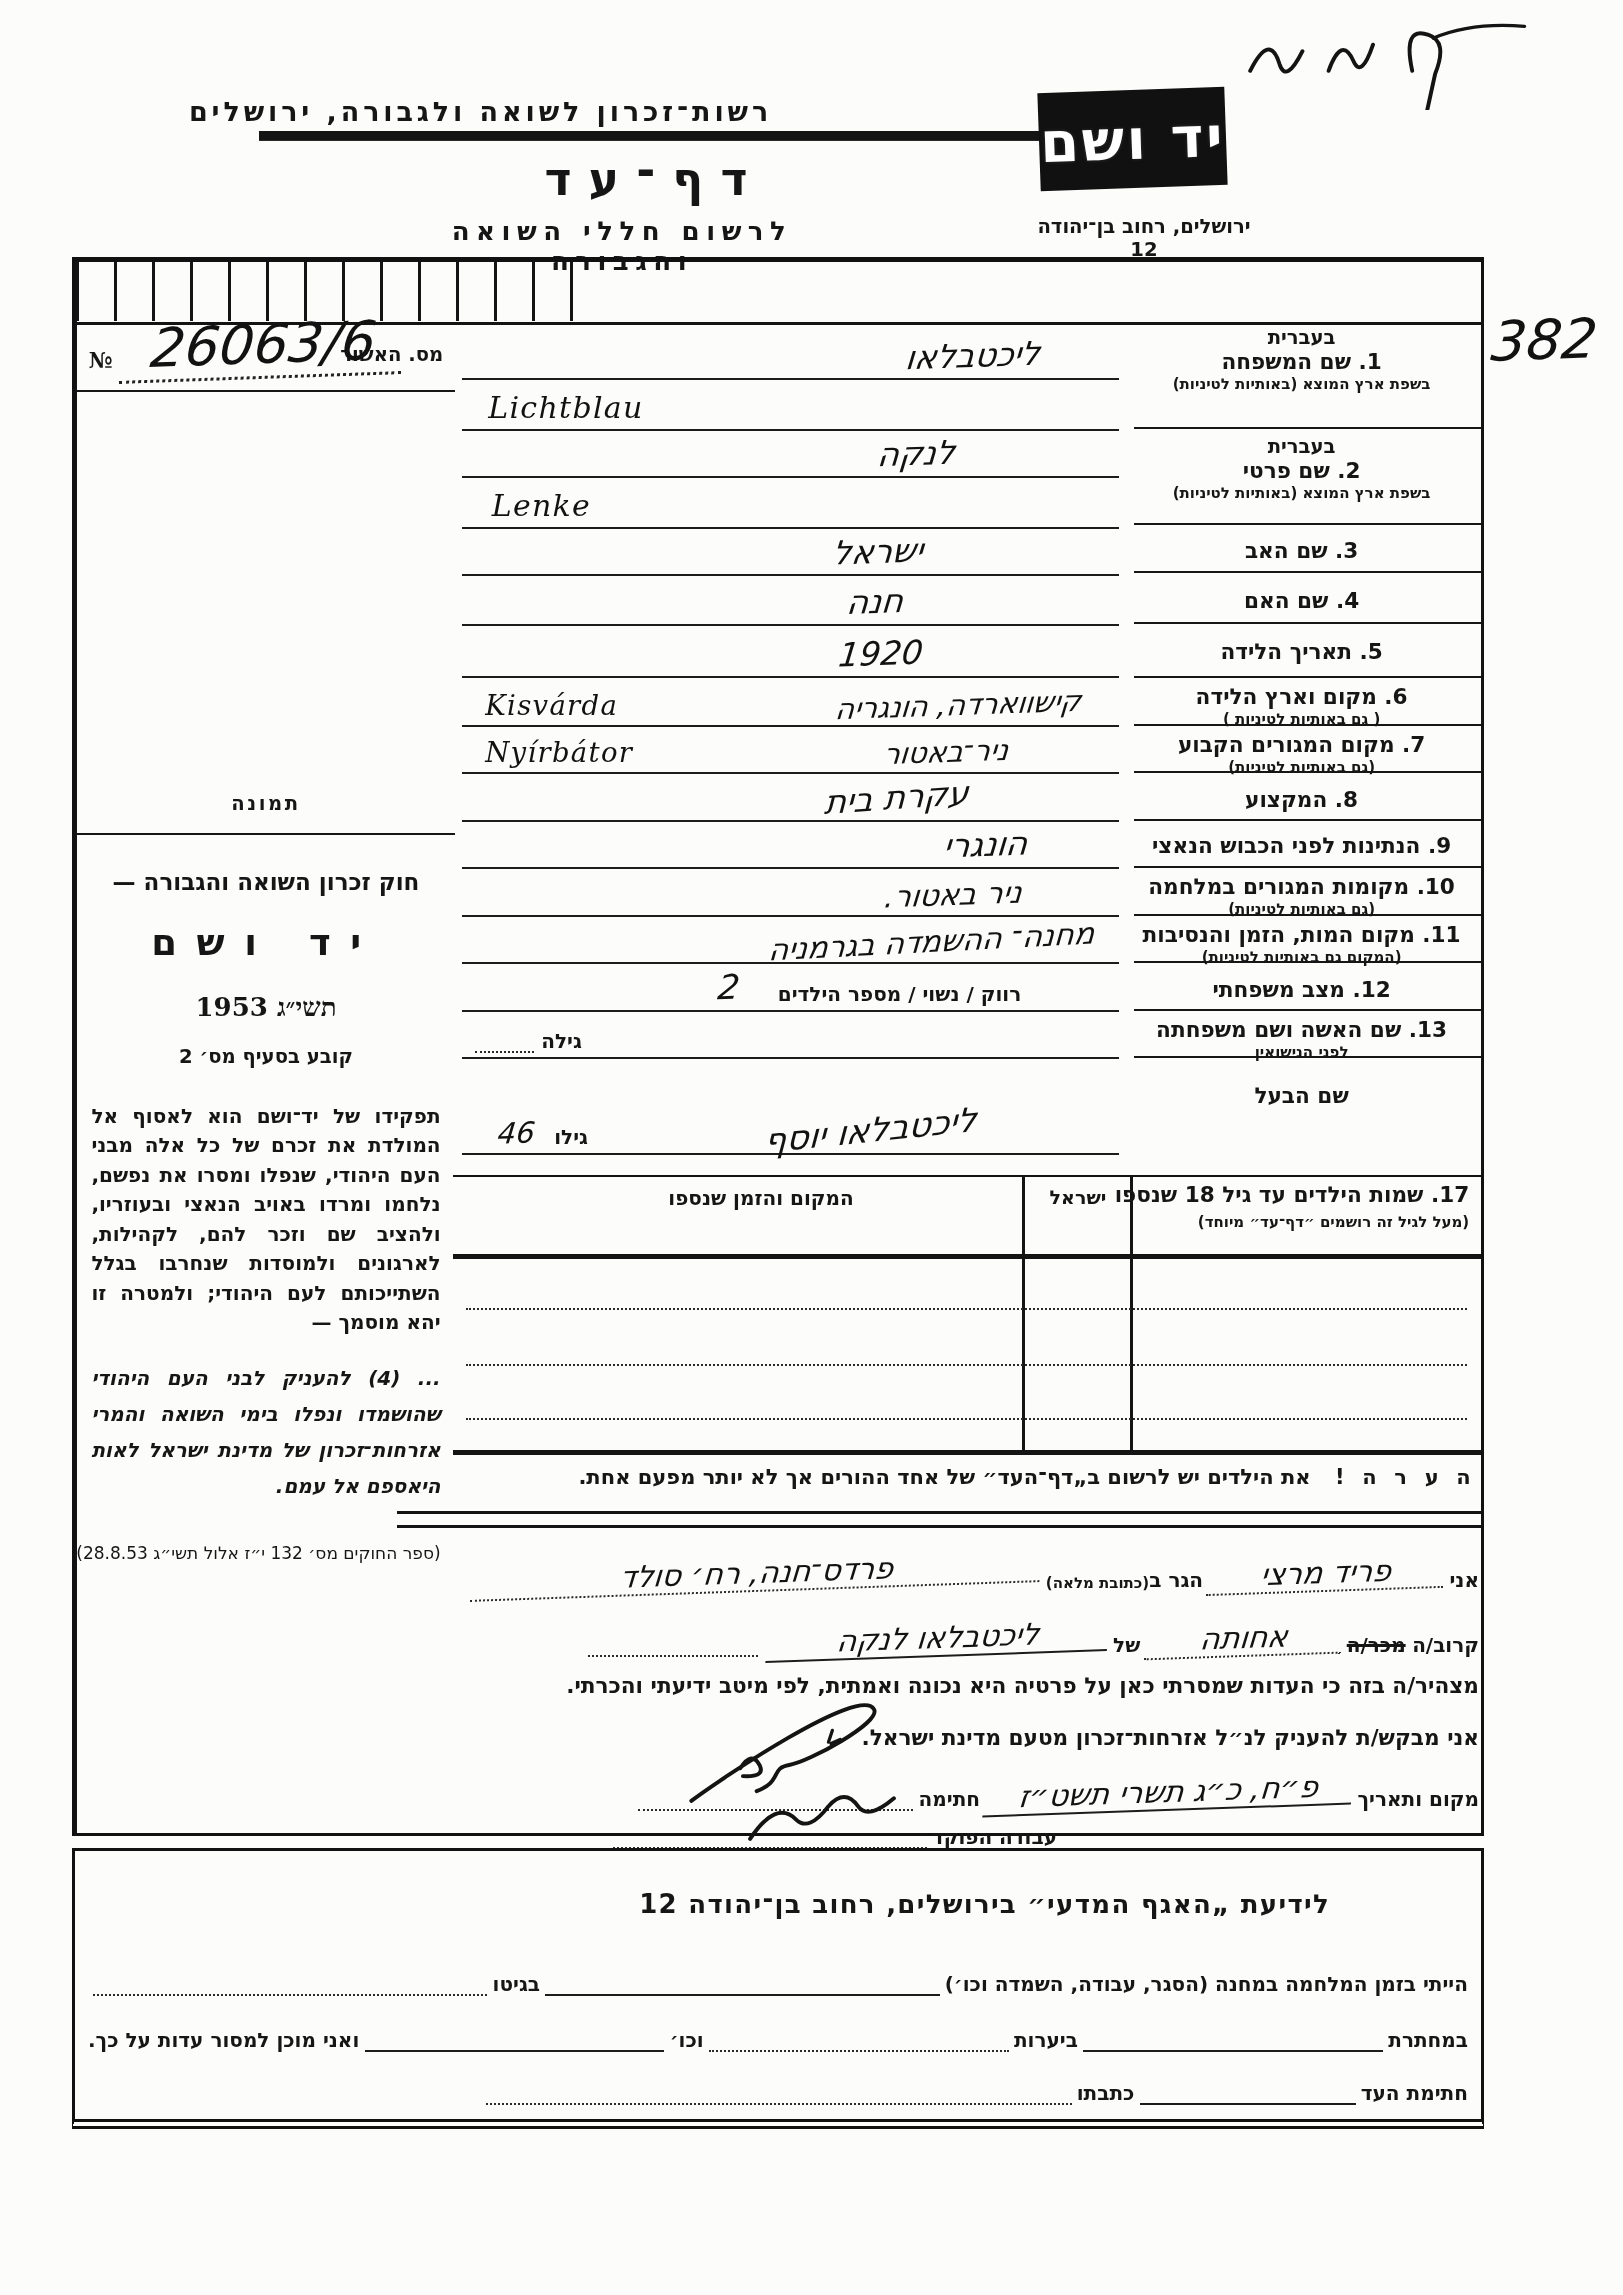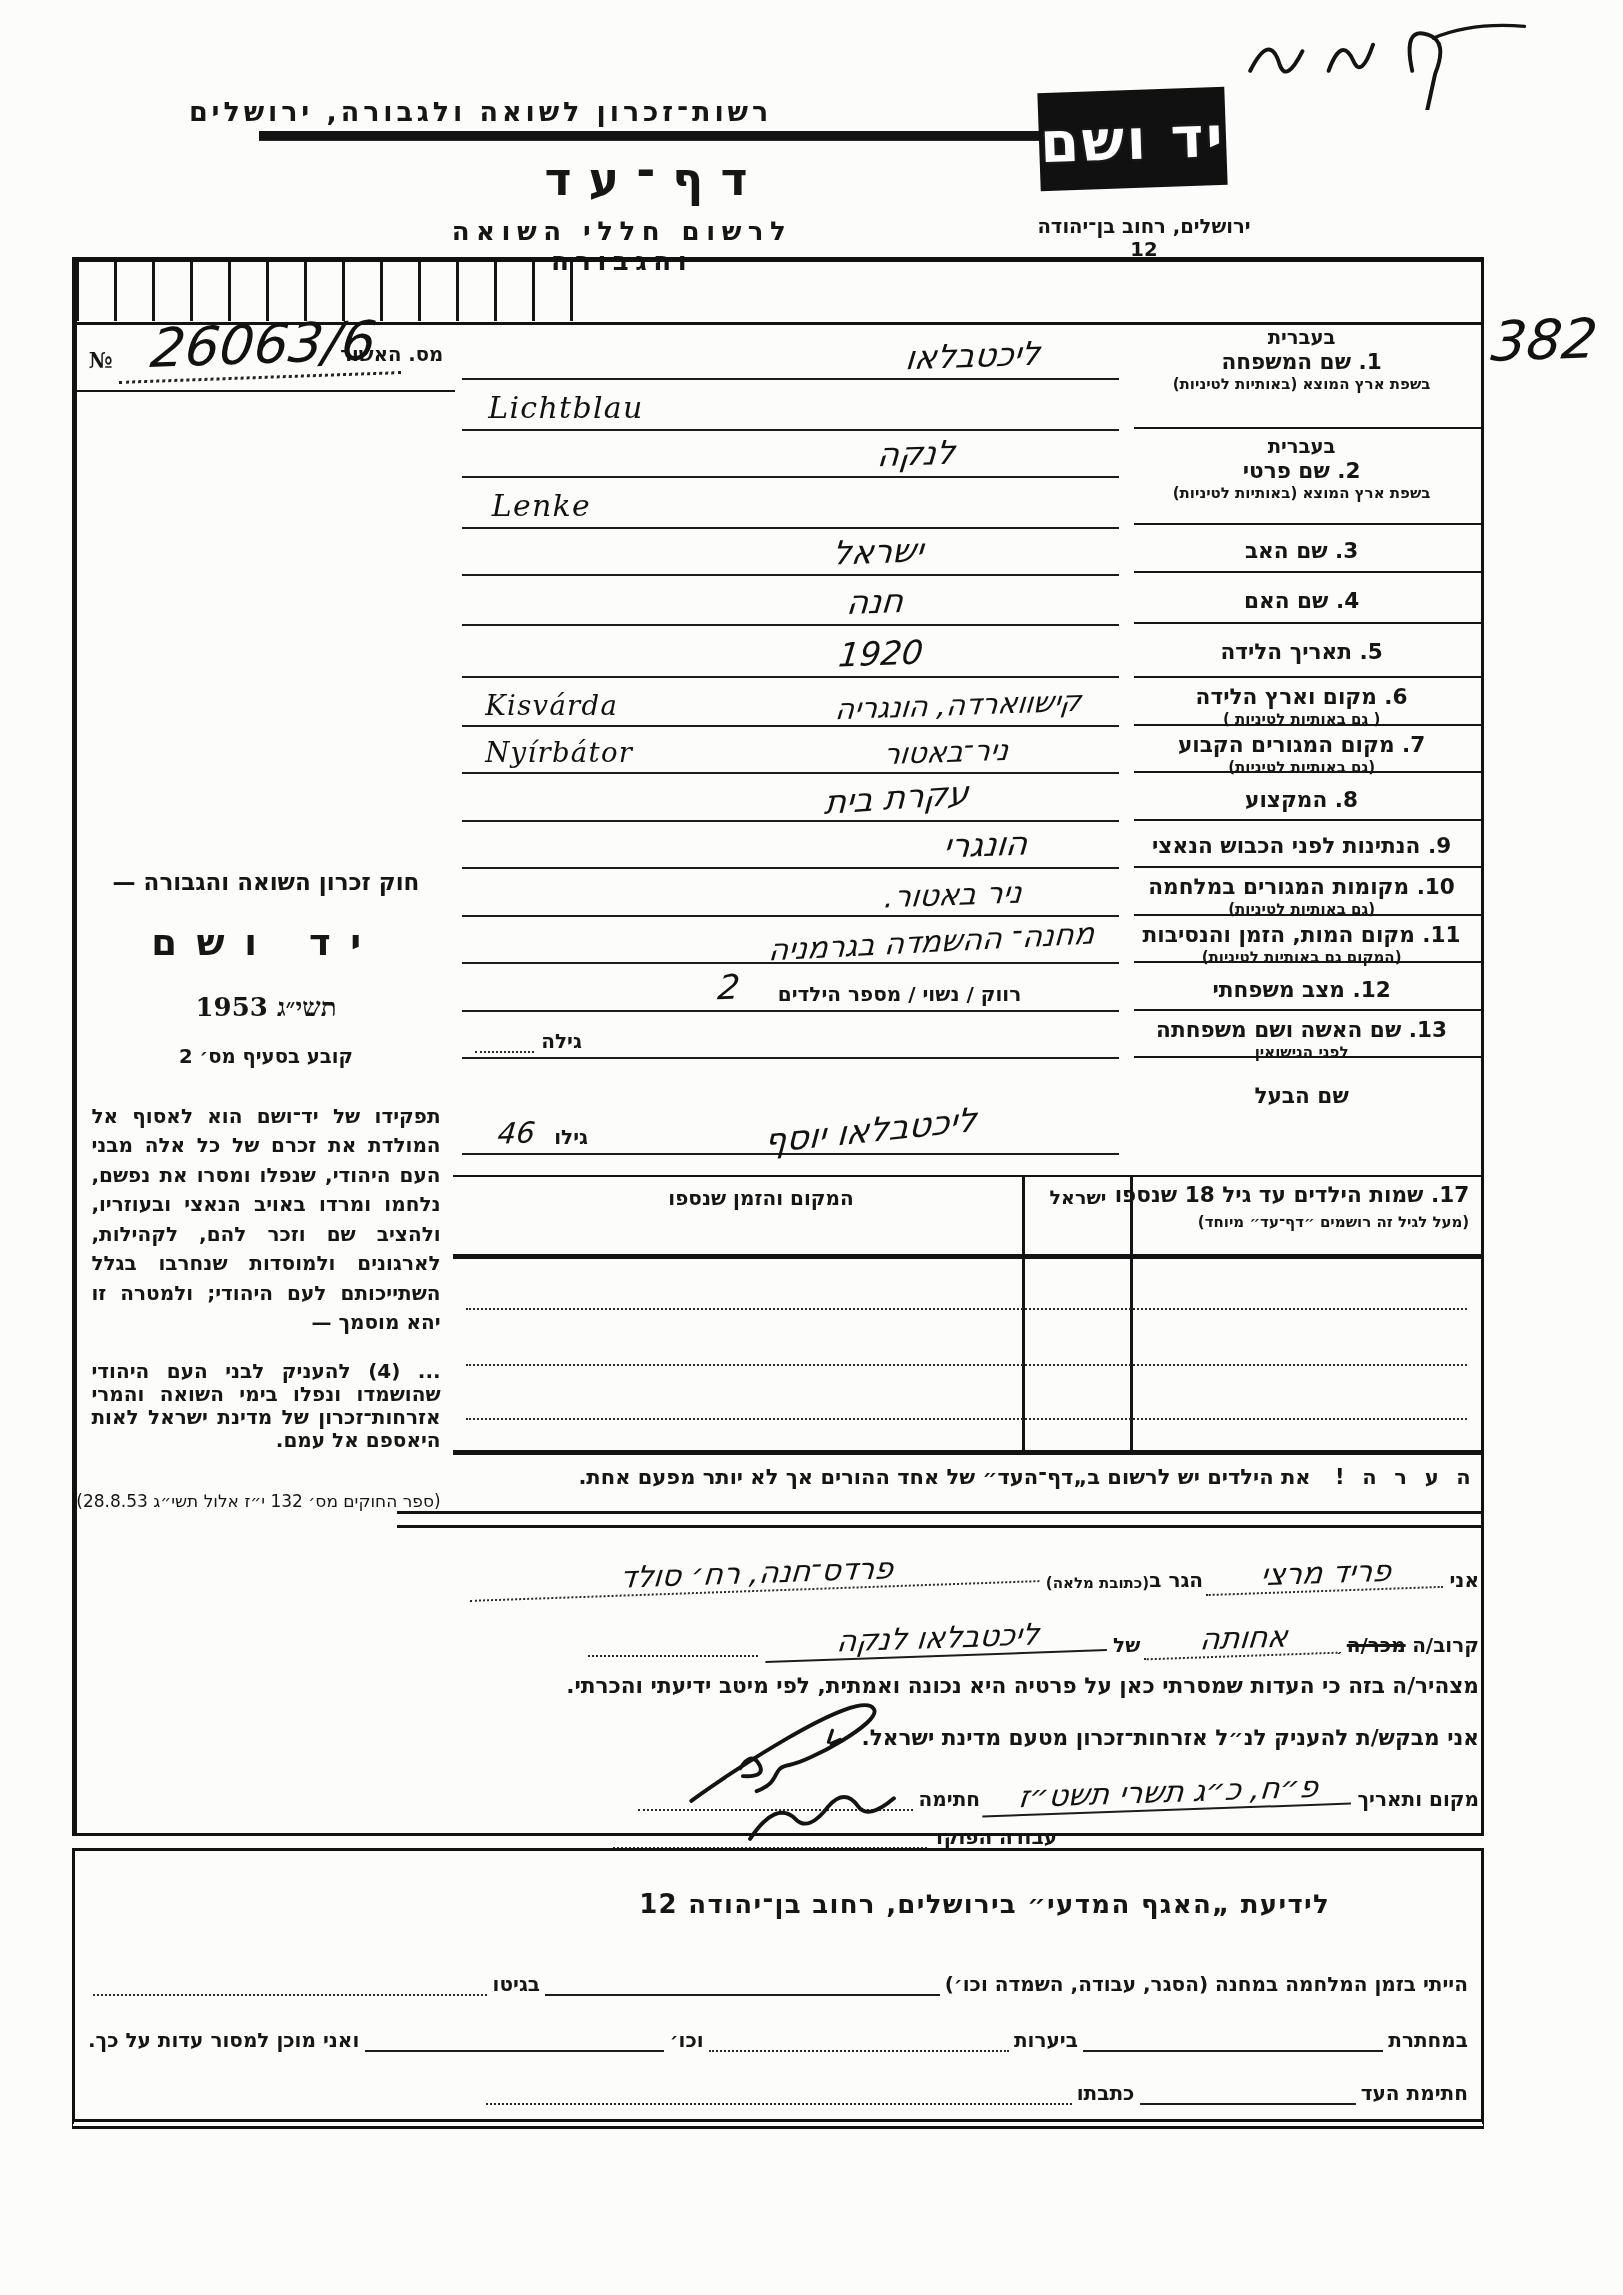--- a/index.html
+++ b/index.html
@@ -35,21 +35,21 @@
   .approval-no-sign{position:absolute;left:11.8px;top:22px;font-size:22px;font-weight:bold;font-family:"DejaVu Serif",serif;}
   .approval-value{position:absolute;left:46px;top:-11.8px;width:281px;text-align:center;font-size:54px;border-bottom:3.3px dotted #222;}
   .photo-area{top:131px;left:0;width:100%;height:440px;border-bottom:2.6px solid #161616;}
   .photo-label{position:absolute;bottom:18.3px;left:0;width:100%;text-align:center;font-size:19.6px;font-weight:bold;letter-spacing:2.6px;}
   .law{top:589px;left:0;width:100%;padding:0 14.4px;box-sizing:border-box;text-align:center;}
   .law-t1{font-size:23px;font-weight:bold;margin-top:18.3px;}
   .law-t2{font-size:37px;font-weight:bold;letter-spacing:19.6px;margin-top:26px;}
   .law-t3{font-size:26px;font-weight:bold;margin-top:27.5px;font-family:"DejaVu Serif",serif;}
   .law-t4{font-size:19.6px;font-weight:bold;margin-top:22px;}
   .law-body{margin-top:34px;font-size:20px;line-height:29.5px;text-align:justify;font-weight:bold;}
-  .law-clause{margin-top:22px;font-size:20px;line-height:23px;text-align:justify;font-weight:bold;}
+  .law-clause{margin-top:22px;font-size:20px;line-height:36px;text-align:justify;font-weight:bold;font-style:italic;}
   .law-ref{margin-top:39px;font-size:17px;white-space:nowrap;}
   .citizen-box{top:1341px;right:25px;width:308px;height:209px;border:4.6px double #141414;}
   .citizen-title{position:absolute;top:17px;right:0;width:100%;text-align:center;font-size:22px;font-weight:bold;}
   .citizen-line1{position:absolute;top:90px;right:16.4px;left:16.4px;border-bottom:3.3px dashed #222;}
   .citizen-line2a{position:absolute;top:145px;right:16.4px;width:118px;border-bottom:3.3px solid #222;}
   .citizen-line2b{position:absolute;top:145px;left:16.4px;width:124px;border-bottom:3.3px dashed #222;}
   .citizen-number{position:absolute;bottom:11.8px;right:193px;font-size:18.3px;font-weight:bold;}
   
   .col-labels{top:60px;left:1059px;width:347px;height:853px;border-right:2px solid #141414;}
   .fblock{position:absolute;right:0;width:100%;box-sizing:border-box;padding:3.9px 17px 0 5.2px;border-bottom:2px solid #161616;text-align:center;}
@@ -117,20 +117,23 @@
     <div class="abs tick-strip"></div>
     <div class="abs row-rule-top"></div>
 
     <div class="abs col-left">
       <div class="abs approval-row">
         <span class="approval-label">מס. האשור</span>
         <span class="approval-no-sign">№</span>
         <span class="approval-value hw hw-he">26063/6</span>
       </div>
 
+      <div class="abs photo-area">
+        <div class="photo-label">תמונה</div>
+      </div>
 
       <div class="abs law">
         <div class="law-t1">חוק זכרון השואה והגבורה —</div>
         <div class="law-t2">יד ושם</div>
         <div class="law-t3">תשי״ג 1953</div>
         <div class="law-t4">קובע בסעיף מס׳ 2</div>
         <div class="law-body">תפקידו של יד־ושם הוא לאסוף אל המולדת את זכרם של כל אלה מבני העם היהודי, שנפלו ומסרו את נפשם, נלחמו ומרדו באויב הנאצי ובעוזריו, ולהציב שם וזכר להם, לקהילות, לארגונים ולמוסדות שנחרבו בגלל השתייכותם לעם היהודי; ולמטרה זו יהא מוסמך —</div>
         <div class="law-clause">... (4) להעניק לבני העם היהודי שהושמדו ונפלו בימי השואה והמרי אזרחות־זכרון של מדינת ישראל לאות היאספם אל עמם.</div>
         <div class="law-ref">(ספר החוקים מס׳ 132 י״ז אלול תשי״ג 28.8.53)</div>
       </div>

